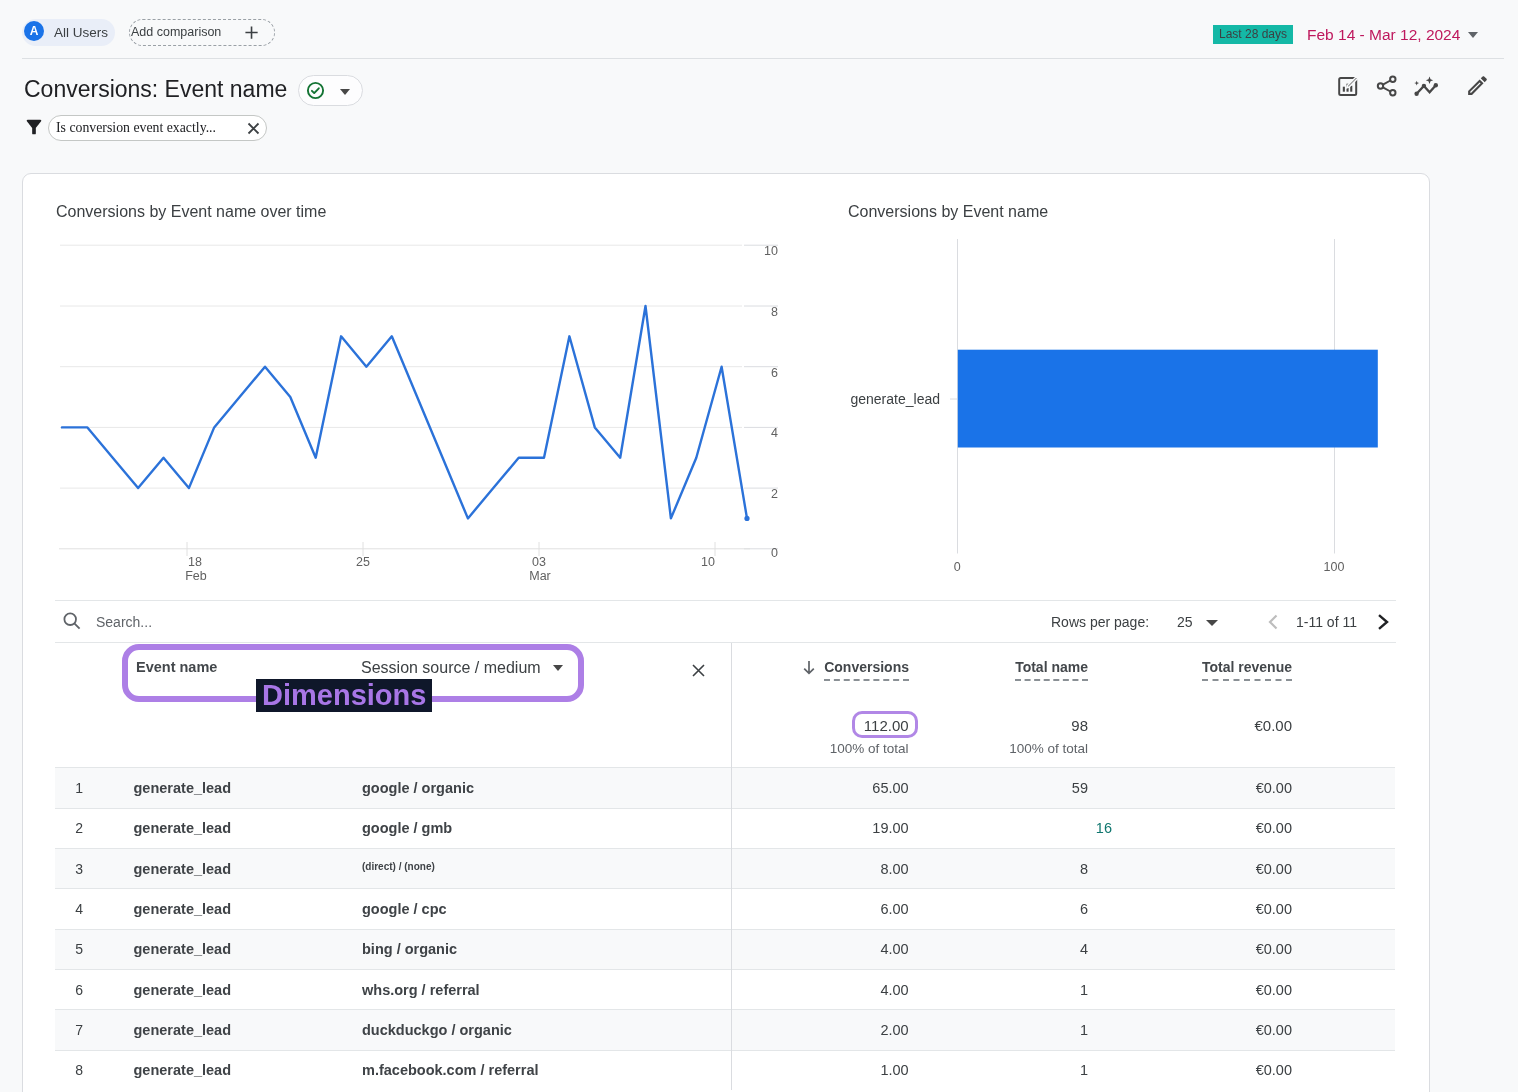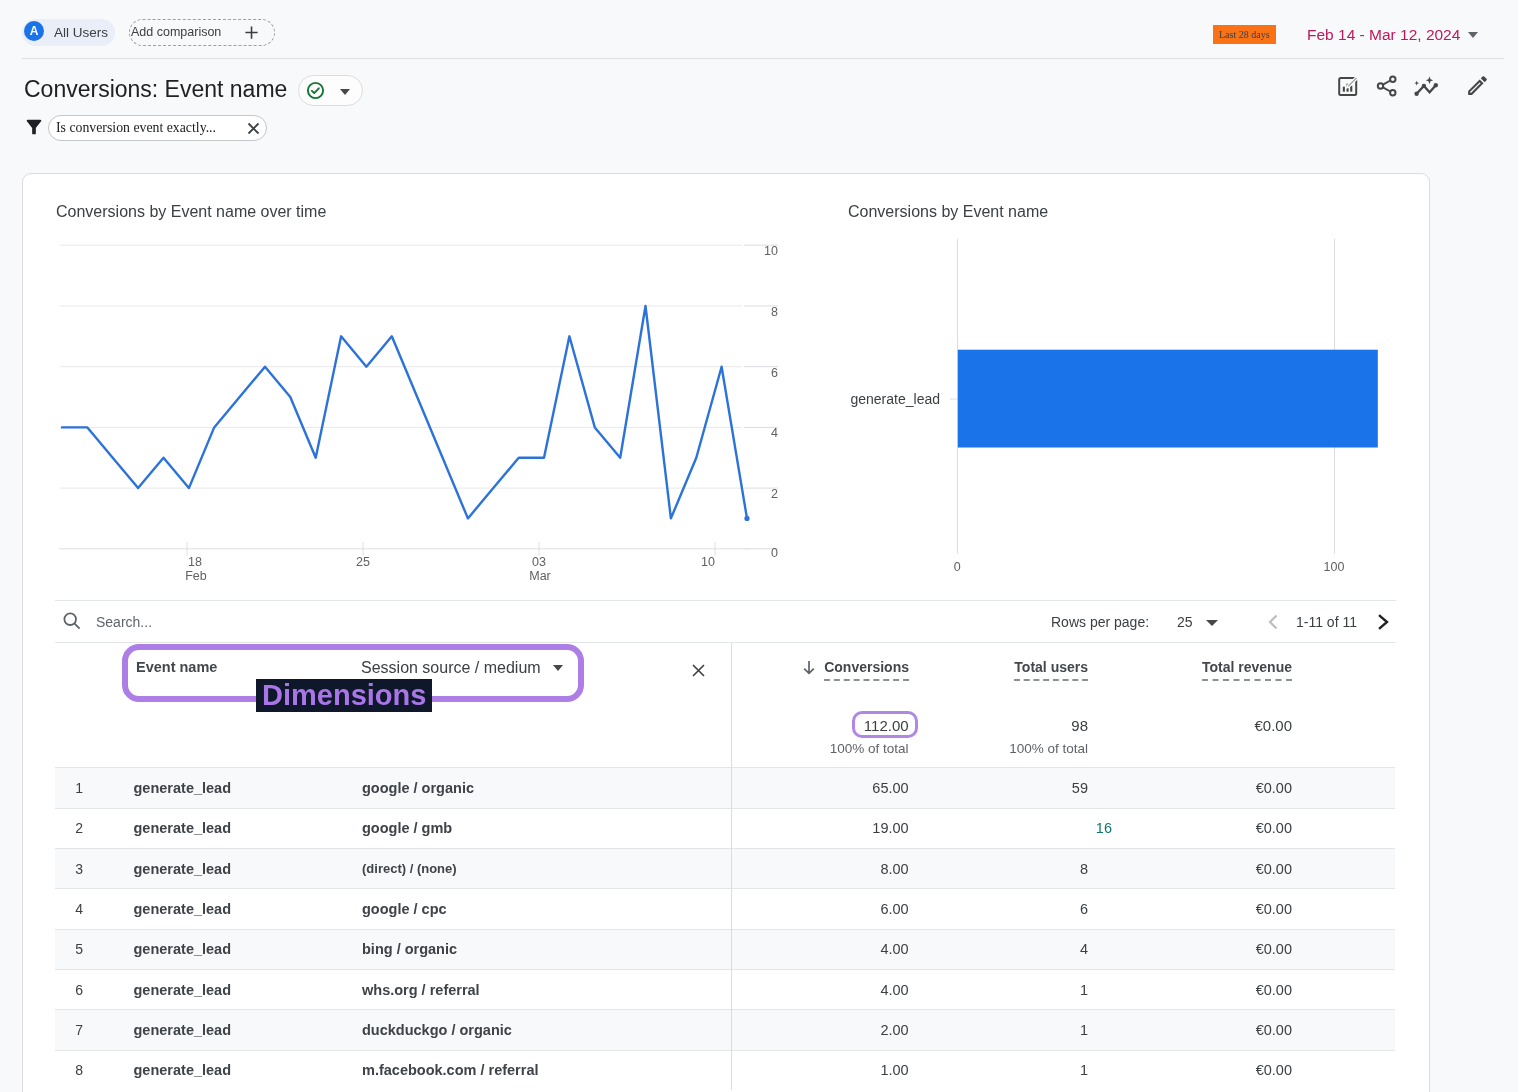--- a/index.html
+++ b/index.html
@@ -15,21 +15,21 @@
 <div class="abs" style="left:22px; top:19px; width:93px; height:27px; background:#e9eef8; border-radius:14px;"></div>
 <div class="abs" style="left:24px; top:21px; width:20px; height:20px; background:#1a73e8; border-radius:50%; color:#fff; font-size:12px; font-weight:bold; text-align:center; line-height:20px;">A</div>
 <div class="abs" style="left:54px; top:19px; height:27px; line-height:27px; font-size:13.5px; color:#3c4043;">All Users</div>
 
 <div class="abs" style="left:129px; top:19px; width:146px; height:27px; border:1px dashed #9aa0a6; border-radius:14px;"></div>
 <div class="abs" style="left:131px; top:19px; height:27px; line-height:27px; font-size:12.5px; font-weight:500; color:#3c4043;">Add comparison</div>
 <svg class="abs" style="left:244px; top:25px;" width="16" height="16" viewBox="0 0 17 17">
     <path d="M8 1.5v13M1.5 8h13" stroke="#3c4043" stroke-width="1.7"></path>
   </svg>
 
-<div class="abs" style="left:1213px; top:25px; height:19px; padding:0 6px; background:#f97316; line-height:19px; font-size:10px; color:#3c4043;font-family:Liberation Serif, serif;">Last 28 days</div>
+<div class="abs" style="left:1213px; top:25px; height:19px; padding:0 6px; background:#14b8a6; line-height:19px; font-size:12px; color:#3c4043;">Last 28 days</div>
 <div class="abs" style="left:1307px; top:25px; height:19px; line-height:19px; font-size:15.5px; color:#be185d;">Feb 14 - Mar 12, 2024</div>
 <div class="abs" style="left:1468px; top:32px; width:0; height:0; border-left:5.5px solid transparent; border-right:5.5px solid transparent; border-top:6px solid #5f6368;"></div>
 
 <div class="abs" style="left:24px; top:76px; font-size:23px; color:#202124;">Conversions: Event name</div>
 
 <div class="abs" style="left:298px; top:75px; width:65px; height:31px; border:1px solid #dadce0; border-radius:16px; background:#fdfdfe;"></div>
 <svg class="abs" style="left:306px; top:81px;" width="19" height="19" viewBox="0 0 19 19">
   <circle cx="9.5" cy="9.5" r="7.6" fill="none" stroke="#137333" stroke-width="1.9"></circle>
   <path d="M5.9 9.8l2.3 2.3 4.6-4.8" fill="none" stroke="#137333" stroke-width="1.9" stroke-linecap="round" stroke-linejoin="round"></path>
 </svg>
@@ -158,21 +158,21 @@
 <div class="abs" style="left:361px; top:658.5px; font-size:16px; color:#3c4043;">Session source / medium</div>
 <div class="abs" style="left:553px; top:665px; width:0; height:0; border-left:5.5px solid transparent; border-right:5.5px solid transparent; border-top:6px solid #474747;"></div>
 <svg class="abs" style="left:691px; top:663px;" width="15" height="15" viewBox="0 0 15 15">
     <path d="M2 2l11 11M13 2L2 13" stroke="#3c4043" stroke-width="1.6"></path>
   </svg>
 
 <svg class="abs" style="left:803px; top:660px;" width="12" height="15" viewBox="0 0 12 15" fill="none" stroke="#5f6368" stroke-width="1.7">
     <path d="M6 1v12M1.2 8.6L6 13.4l4.8-4.8"></path>
   </svg>
 <div class="abs" style="right:609px; top:659px; font-size:14px; font-weight:bold; color:#43474b; border-bottom:2px dashed #8a9095; padding-bottom:3.5px;">Conversions</div>
-<div class="abs" style="right:430px; top:659px; font-size:14px; font-weight:bold; color:#43474b; border-bottom:2px dashed #8a9095; padding-bottom:3.5px;">Total users</div>
+<div class="abs" style="right:430px; top:659px; font-size:14px; font-weight:bold; color:#43474b; border-bottom:2px dashed #8a9095; padding-bottom:3.5px;">Total name</div>
 <div class="abs" style="right:226px; top:659px; font-size:14px; font-weight:bold; color:#43474b; border-bottom:2px dashed #8a9095; padding-bottom:3.5px;">Total revenue</div>
 
 <div class="abs" style="right:609.4px; top:717px; font-size:15px; color:#3c4043;">112.00</div>
 <div class="abs" style="right:609.4px; top:740.5px; font-size:13.5px; color:#5f6368;">100% of total</div>
 <div class="abs" style="right:430px; top:717px; font-size:15px; color:#3c4043;">98</div>
 <div class="abs" style="right:430px; top:740.5px; font-size:13.5px; color:#5f6368;">100% of total</div>
 <div class="abs" style="right:226px; top:717px; font-size:15px; color:#3c4043;">€0.00</div>
 
 <div>
 <div class="abs" style="left:54.5px; top:767.3px; width:1340.5px; height:40.35px; background:#f8f9fa;"></div>
@@ -187,21 +187,21 @@
 <div class="abs" style="left:60px; top:820.15px; width:23px; text-align:right; font-size:14px; color:#3c4043;">2</div>
 <div class="abs" style="left:133.5px; top:820.15px; font-size:14.5px; font-weight:bold; color:#3f4347;">generate_lead</div>
 <div class="abs" style="left:362px; top:820.15px; font-size:14.5px; font-weight:bold; color:#3f4347;">google / gmb</div>
 <div class="abs" style="right:609.4px; top:820.15px; font-size:14.5px; color:#3c4043;">19.00</div>
 <div class="abs" style="right:406px; top:820.15px; font-size:14.5px; color:#0f766e;">16</div>
 <div class="abs" style="right:226px; top:820.15px; font-size:14.5px; color:#3c4043;">€0.00</div>
 <div class="abs" style="left:54.5px; top:848.0px; width:1340.5px; height:40.35px; background:#f8f9fa;"></div>
 <div class="abs" style="left:54.5px; top:848.0px; width:1340.5px; height:1px; background:#e3e6e8;"></div>
 <div class="abs" style="left:60px; top:860.5px; width:23px; text-align:right; font-size:14px; color:#3c4043;">3</div>
 <div class="abs" style="left:133.5px; top:860.5px; font-size:14.5px; font-weight:bold; color:#3f4347;">generate_lead</div>
-<div class="abs" style="left:362px; top:860.5px; font-size:13px; font-weight:bold; color:#3f4347;">(direct) / (none)</div>
+<div class="abs" style="left:362px; top:860.5px; font-size:10px; font-weight:bold; color:#3f4347;">(direct) / (none)</div>
 <div class="abs" style="right:609.4px; top:860.5px; font-size:14.5px; color:#3c4043;">8.00</div>
 <div class="abs" style="right:430px; top:860.5px; font-size:14.5px; color:#3c4043;">8</div>
 <div class="abs" style="right:226px; top:860.5px; font-size:14.5px; color:#3c4043;">€0.00</div>
 <div class="abs" style="left:54.5px; top:888.35px; width:1340.5px; height:1px; background:#e3e6e8;"></div>
 <div class="abs" style="left:60px; top:900.85px; width:23px; text-align:right; font-size:14px; color:#3c4043;">4</div>
 <div class="abs" style="left:133.5px; top:900.85px; font-size:14.5px; font-weight:bold; color:#3f4347;">generate_lead</div>
 <div class="abs" style="left:362px; top:900.85px; font-size:14.5px; font-weight:bold; color:#3f4347;text-align:right;">google / cpc</div>
 <div class="abs" style="right:609.4px; top:900.85px; font-size:14.5px; color:#3c4043;">6.00</div>
 <div class="abs" style="right:430px; top:900.85px; font-size:14.5px; color:#3c4043;">6</div>
 <div class="abs" style="right:226px; top:900.85px; font-size:14.5px; color:#3c4043;">€0.00</div>

